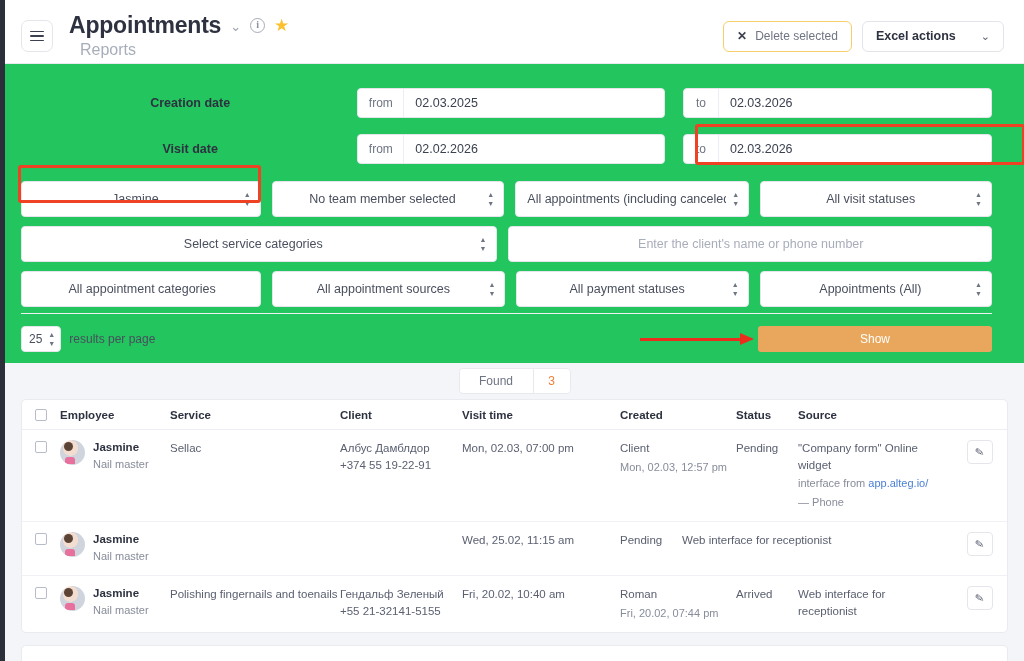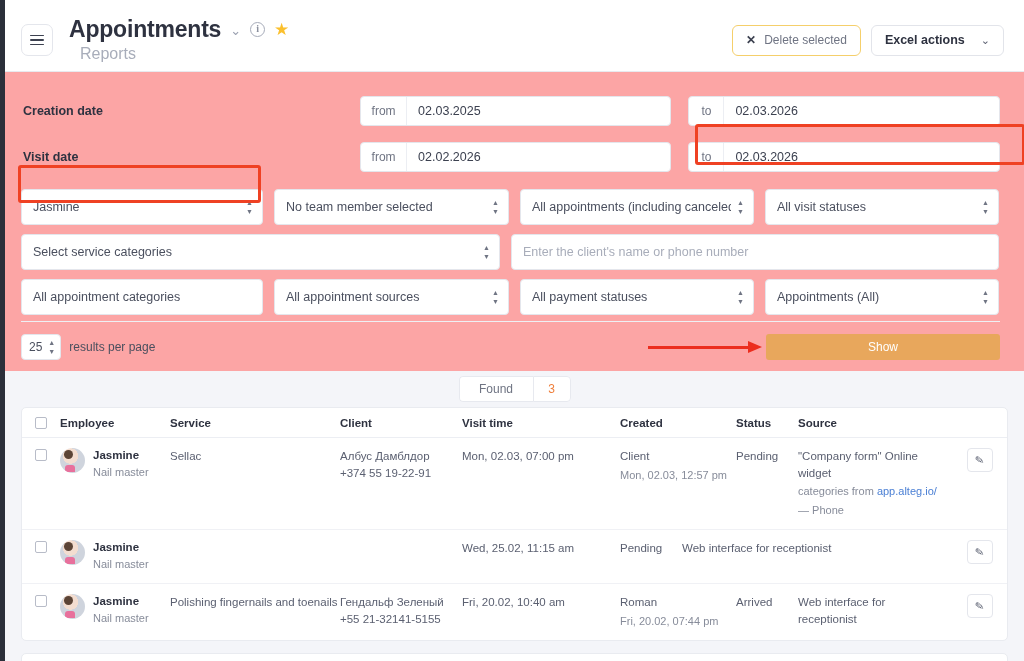--- a/index.html
+++ b/index.html
@@ -11,21 +11,21 @@
   }
   .app {
     position: relative;
     width: 1024px; height: 661px;
     background: #f4f5f9;
     border-left: 5px solid #2b2f3a;
   }
 
   
   .header {
-    height: 72px;
+    height: 64px;
     background: #ffffff;
     border-bottom: 1px solid #e8eaef;
     display: flex;
     align-items: center;
     padding: 9px 20px 0 16px;
   }
   .burger {
     width: 32px; height: 32px;
     border: 1px solid #e4e6ec;
     border-radius: 7px;
@@ -62,26 +62,26 @@
     height: 31px; padding: 0 13px;
     border: 1.5px solid #f5cf6b; border-radius: 6px;
     background: #fff; color: #6f7483; font-size: 12px;
     display: flex; align-items: center; gap: 8px;
   }
   .btn-delete .x { color: #3c4150; font-size: 12px; font-weight: bold; }
   .btn-excel {
     height: 31px; padding: 0 13px;
     border: 1px solid #e2e4ea; border-radius: 6px;
     background: #fff; color: #2e3240; font-size: 12.5px; font-weight: bold;
-    display: flex; align-items: center; gap: 16px;
+    display: flex; align-items: center; gap: 25px;
   }
   .btn-excel .chev { font-size: 11px; color: #5b6071; font-weight: normal; }
 
   
-  .filters { background: #fca5a5; padding: 16px 24px 0 16px; }
+  .filters { background: #22c55e; padding: 16px 32px 0 16px; text-align: center; }
 
   .date-row { display: flex; align-items: center; height: 46px; }
   .date-label { width: 345px; font-size: 12.5px; color: #2e3240; font-weight: bold; padding-left: 2px; }
   .date-field {
     display: flex; align-items: stretch;
     height: 30px;
     border: 1px solid #e4e6ec; border-radius: 4px;
     background: #fff; overflow: hidden;
   }
   .date-field .pre {
@@ -414,21 +414,21 @@
         <div class="cell-txt">+374 55 19-22-91</div>
       </div>
       <div class="c-vis cell-txt">Mon, 02.03, 07:00 pm</div>
       <div class="c-cre">
         <div class="cell-txt">Client</div>
         <div class="cell-sub">Mon, 02.03, 12:57 pm</div>
       </div>
       <div class="c-sta cell-txt">Pending</div>
       <div class="c-src">
         <div class="cell-txt">"Company form" Online widget</div>
-        <div class="cell-sub"><span>categories from </span><span class="cell-link">app.alteg.io/</span></div>
+        <div class="cell-sub"><span>interface from </span><span class="cell-link">app.alteg.io/</span></div>
         <div class="cell-sub">— Phone</div>
       </div>
       <div class="c-act">
         <div class="pencil-btn">
           <span class="pencil">✎</span>
         </div>
       </div>
     </div>
 
     <div class="row">

